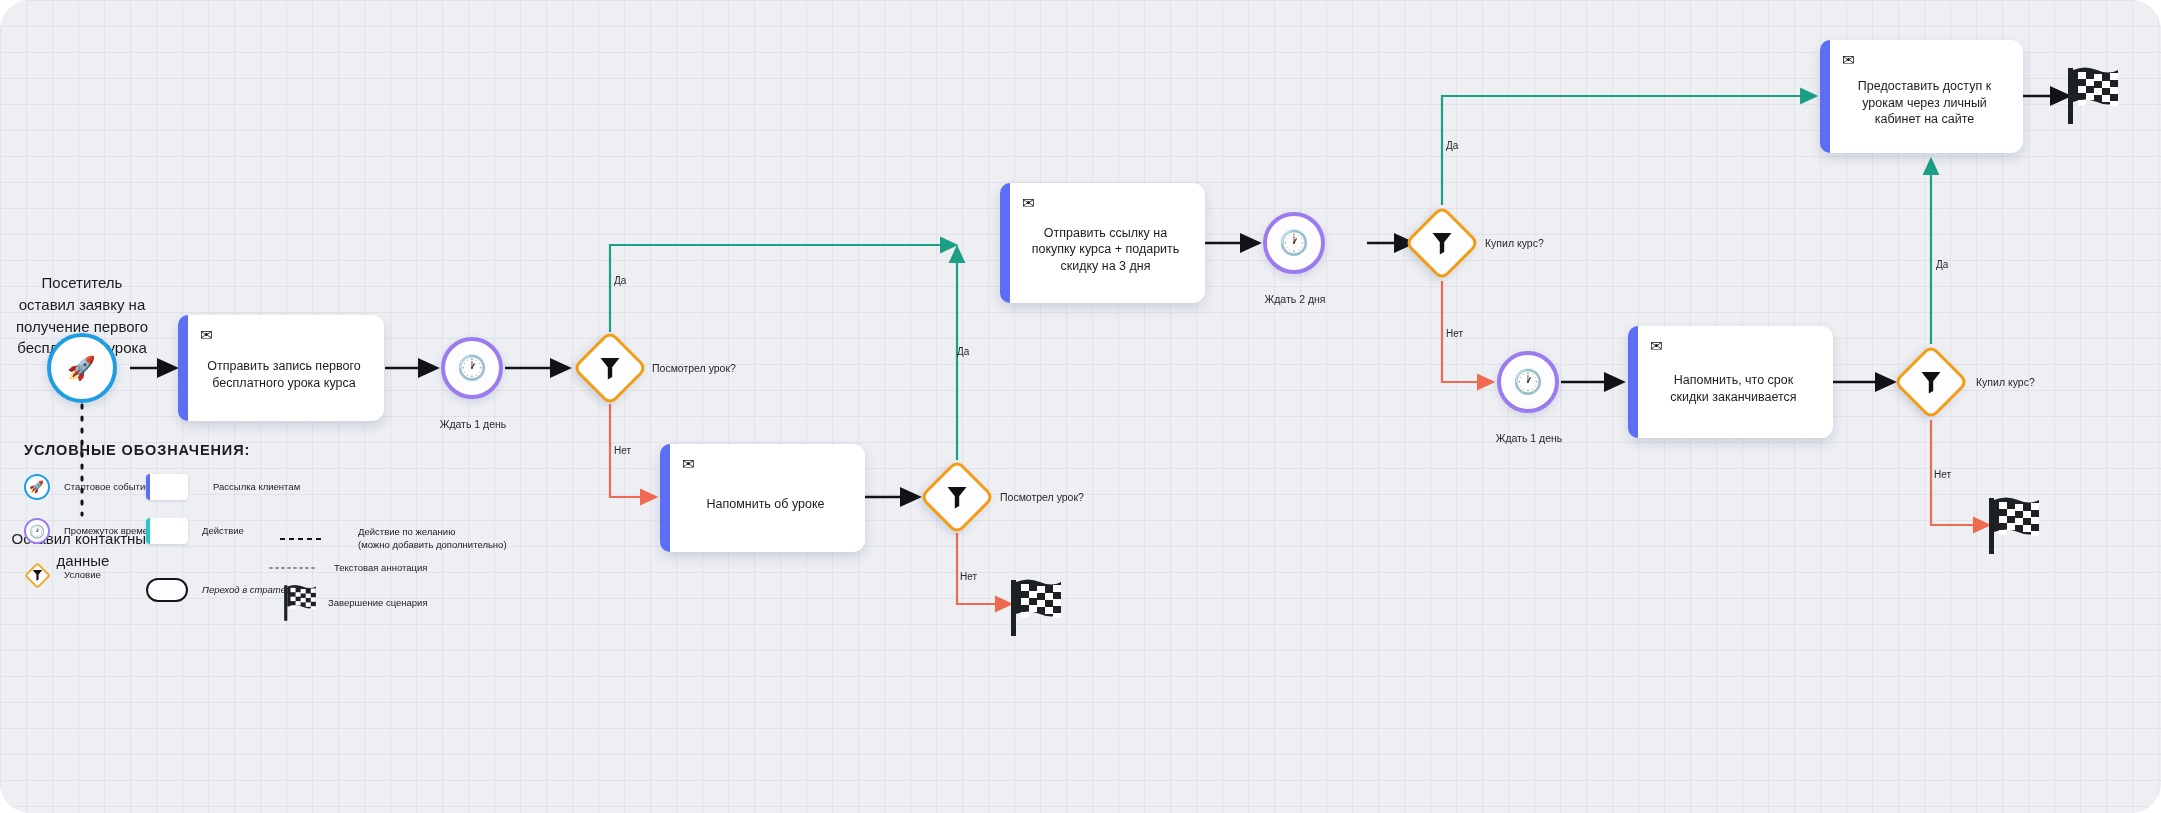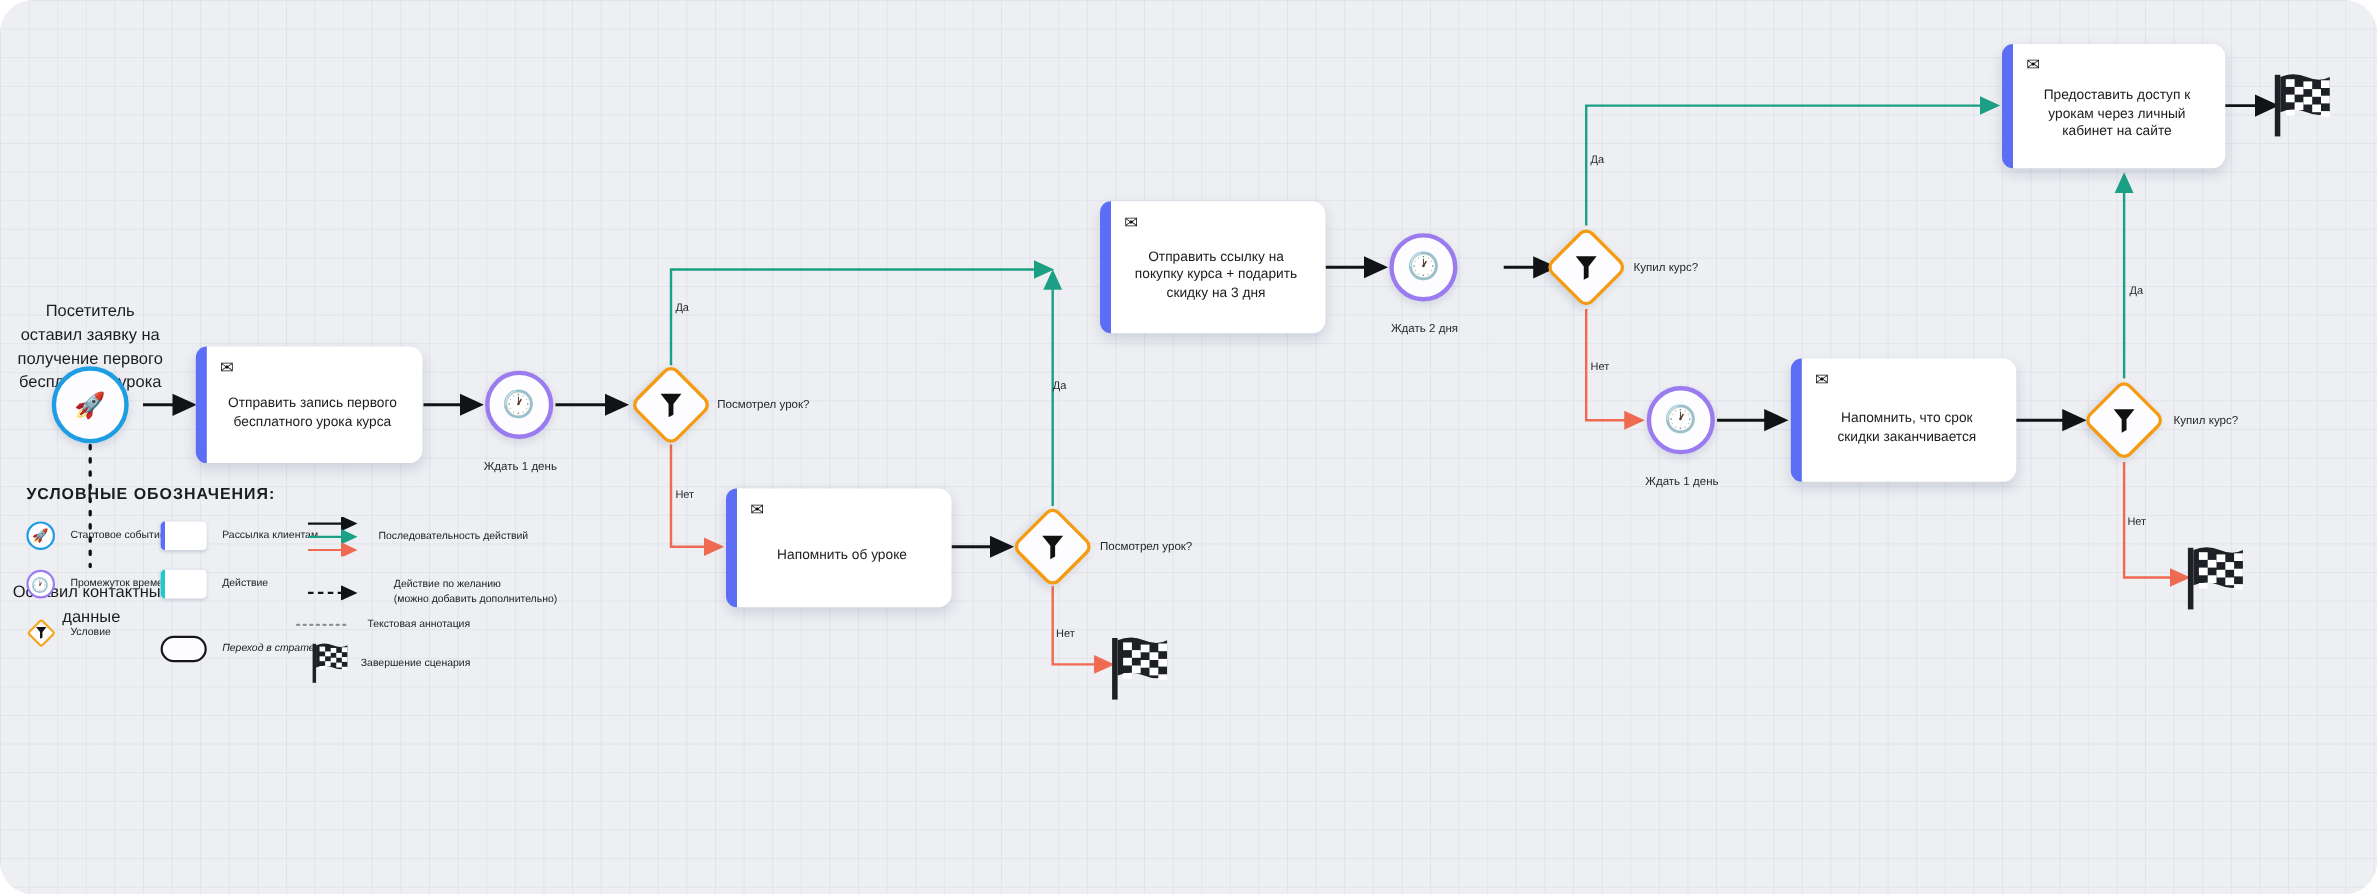--- a/index.html
+++ b/index.html
@@ -339,52 +339,33 @@
             <path d="M1.5 2h19l-7.3 9.2V21l-4.4 2.4v-12.2z" fill="#111"></path>
           </svg>
       </div>
       <span class="lg-text" style="margin-left:12px;">Условие</span>
     </div>
 
     <div class="lg-row" style="left:122px;top:32px;">
       <div class="lg-card">
           <i style="position:absolute;left:0;top:0;bottom:0;width:4px;background:#5b6ef5;border-radius:4px 0 0 4px;"></i>
         </div>
-      <span class="lg-text" style="margin-left:14px;">Рассылка клиентам</span>
+      <span class="lg-text" style="margin-left:25px;">Рассылка клиентам</span>
     </div>
     <div class="lg-row" style="left:122px;top:76px;">
       <div class="lg-card">
           <i style="position:absolute;left:0;top:0;bottom:0;width:4px;background:#25c7cb;border-radius:4px 0 0 4px;"></i>
         </div>
       <span class="lg-text" style="margin-left:14px;">Действие</span>
     </div>
     <div class="lg-row" style="left:122px;top:136px;font-style:italic;">
       <div class="lg-pill"></div>
       <span class="lg-text" style="margin-left:14px;">Переход в стратегию</span>
     </div>
 
-    <div class="lg-row" style="left:254px;top:28px;">
-      <svg width="56" height="36">
-        <defs>
-          <marker id="lgB" markerWidth="8" markerHeight="8" refX="6" refY="4" orient="auto">
-              <path d="M0,0.5 L7.5,4 L0,7.5 Z" fill="#121316"></path>
-            </marker>
-          <marker id="lgT" markerWidth="8" markerHeight="8" refX="6" refY="4" orient="auto">
-              <path d="M0,0.5 L7.5,4 L0,7.5 Z" fill="#1ba085"></path>
-            </marker>
-          <marker id="lgR" markerWidth="8" markerHeight="8" refX="6" refY="4" orient="auto">
-              <path d="M0,0.5 L7.5,4 L0,7.5 Z" fill="#ef6a50"></path>
-            </marker>
-        </defs>
-        <path d="M2,6 L44,6" stroke="#121316" stroke-width="2" marker-end="url(#lgB)"></path>
-        <path d="M2,18 L44,18" stroke="#1ba085" stroke-width="2" marker-end="url(#lgT)"></path>
-        <path d="M2,30 L44,30" stroke="#ef6a50" stroke-width="2" marker-end="url(#lgR)"></path>
-      </svg>
-      <span class="lg-text" style="margin-left:10px;">Последовательность действий</span>
-    </div>
     <div class="lg-row" style="left:254px;top:84px;">
       <svg width="56" height="14">
         <path d="M2,7 L44,7" stroke="#121316" stroke-width="2" stroke-dasharray="5 4" marker-end="url(#lgB)"></path>
       </svg>
       <span class="lg-text" style="margin-left:24px;white-space:pre-line;">Действие по желанию
 (можно добавить дополнительно)</span>
     </div>
     <div class="lg-row" style="left:244px;top:120px;">
       <svg width="56" height="8">
         <path d="M2,4 L46,4" stroke="#8d8f96" stroke-width="2" stroke-dasharray="2 4" stroke-linecap="round"></path>

